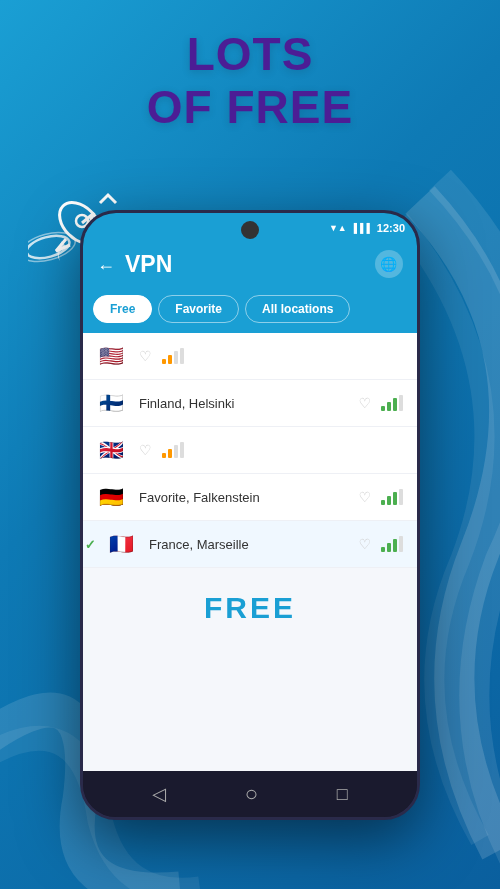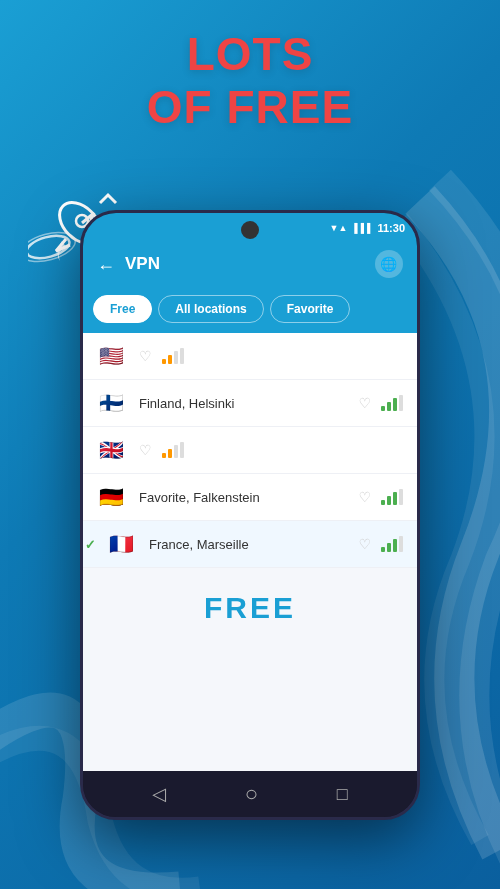--- a/index.html
+++ b/index.html
@@ -17,21 +17,21 @@
     .headline {
       position: absolute;
       top: 28px;
       left: 0; right: 0;
       text-align: center;
       z-index: 2;
     }
     .headline h1 {
       font-size: 46px;
       font-weight: 900;
-      color: #ef4444;
+      color: #4c1d95;
       text-transform: uppercase;
       line-height: 1.15;
       letter-spacing: 1px;
       text-shadow: 0 2px 8px rgba(0,0,0,0.15);
     }
 
     
     .rocket-icon {
       position: absolute;
       top: 185px;
@@ -101,21 +101,21 @@
       align-items: center;
       padding: 0 14px;
       color: #fff;
     }
     .vpn-header .back-arrow {
       font-size: 18px;
       margin-right: 10px;
       cursor: pointer;
     }
     .vpn-title {
-      font-size: 17px;
+      font-size: 23px;
       font-weight: bold;
       flex: 1;
     }
     .globe-icon {
       width: 28px;
       height: 28px;
       border-radius: 50%;
       background: rgba(255,255,255,0.25);
       display: flex; align-items: center; justify-content: center;
       font-size: 16px;
@@ -292,36 +292,36 @@
 <div class="phone-container">
   <div class="phone">
     <div class="phone-camera"></div>
 
     <div class="screen-content">
 
       <div class="status-bar">
         <div class="status-icons">
           <span style="font-size:9px;">▼▲</span>
           <span style="font-size:9px;">▐▐▐</span>
-          <span style="font-size:11px; font-weight:bold; margin-left:3px;">11:30</span>
+          <span style="font-size:11px; font-weight:bold; margin-left:3px;">12:30</span>
         </div>
       </div>
 
       <div class="vpn-header">
         <span class="back-arrow">←</span>
         <span class="vpn-title">VPN</span>
         <div class="globe-icon">
           <span style="font-size:14px;">🌐</span>
         </div>
       </div>
 
       <div class="tab-bar">
         <button class="tab-btn active">Free</button>
+        <button class="tab-btn">Favorite</button>
         <button class="tab-btn">All locations</button>
-        <button class="tab-btn">Favorite</button>
       </div>
 
       <div class="server-list">
 
         <div class="server-item">
           <span class="flag">🇺🇸</span>
           <span class="heart-icon">♡</span>
           <div class="signal-bars">
             <div class="bar orange" style="height:5px;"></div>
             <div class="bar orange" style="height:9px;"></div>

